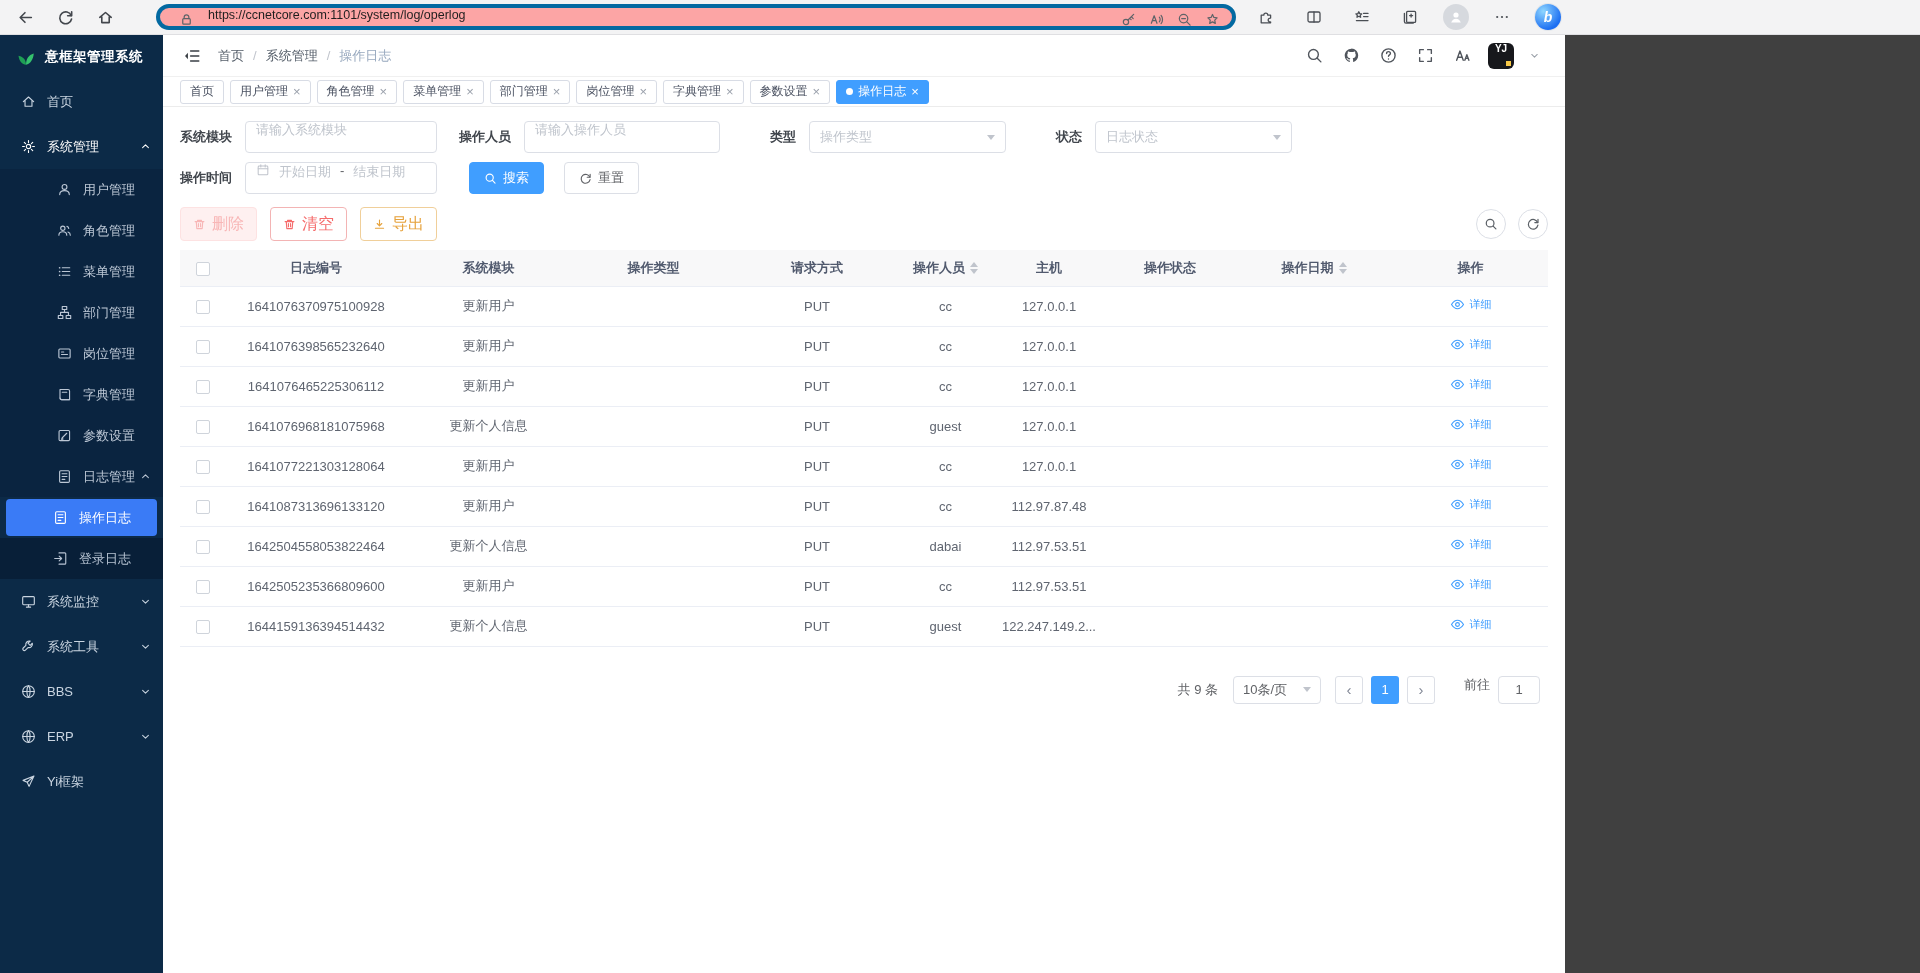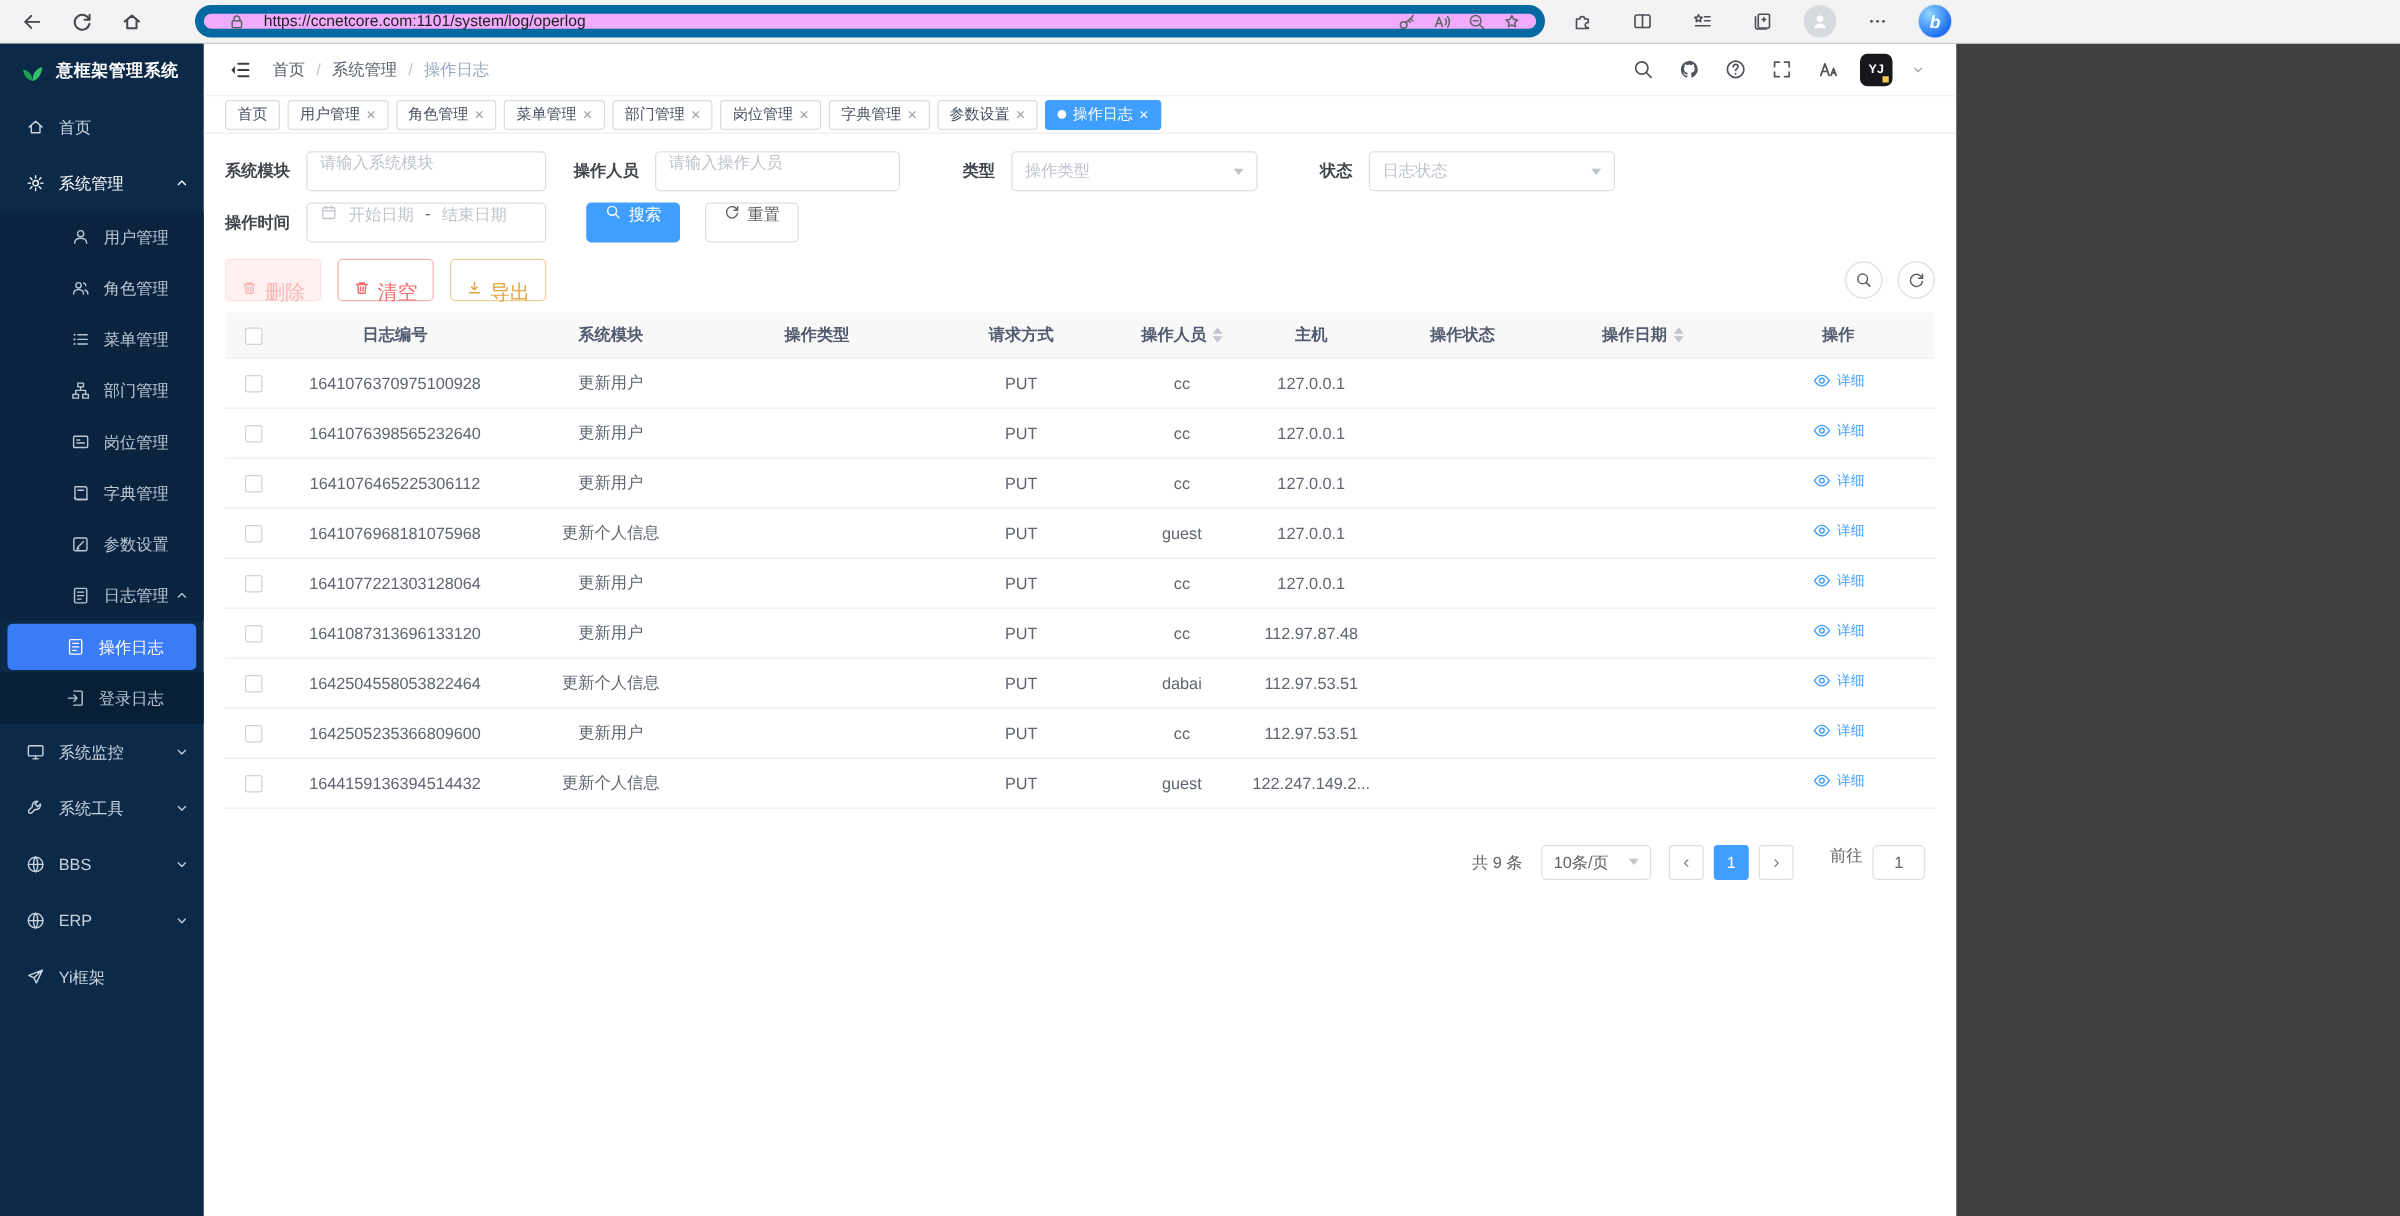--- a/index.html
+++ b/index.html
@@ -4,21 +4,21 @@
 <style>
   *{box-sizing:border-box;margin:0;padding:0}
   html,body{width:1920px;height:973px;overflow:hidden}
   body{font-family:"Liberation Sans","DejaVu Sans",sans-serif;background:#fff;color:#333}
   svg{display:block}
 
   
   .browser{height:35px;background:#f3f3f4;border-bottom:1px solid #dfdfe2;display:flex;align-items:center;padding:0 10px}
   .b-btn{width:30px;height:28px;border-radius:4px;display:flex;align-items:center;justify-content:center;color:#43474d;flex:none;margin-right:10px;cursor:pointer}
   .b-btn svg{width:17px;height:17px;fill:none;stroke:currentColor;stroke-width:1.5;stroke-linecap:round;stroke-linejoin:round}
-  .addr{width:1080px;height:26px;margin-left:26px;background:#f0abfc;border:7px solid #0369a1;border-radius:13px;display:flex;align-items:center;padding:0 6px 0 12px;flex:none}
+  .addr{width:1080px;height:26px;margin-left:26px;background:#fca5a5;border:4px solid #0369a1;border-radius:13px;display:flex;padding:0 6px 0 12px;flex:none}
   .addr .url{flex:1;font-size:12.5px;color:#1f1f1f;margin-left:8px;white-space:nowrap;overflow:hidden;cursor:text}
   .addr-icn{width:28px;height:22px;display:flex;align-items:center;justify-content:center;color:#5f6368;flex:none;cursor:pointer}
   .addr-icn svg{width:15px;height:15px;fill:none;stroke:currentColor;stroke-width:1.3;stroke-linecap:round;stroke-linejoin:round}
   .chrome-right{display:flex;align-items:center;margin-left:15px;gap:18px}
   .c-icn{width:30px;height:28px;display:flex;align-items:center;justify-content:center;color:#4a4e54;cursor:pointer}
   .c-icn svg{width:16px;height:16px;fill:none;stroke:currentColor;stroke-width:1.3;stroke-linecap:round;stroke-linejoin:round}
   .avatar{width:26px;height:26px;border-radius:50%;background:#d6d9de;display:flex;align-items:center;justify-content:center;color:#8b9097;cursor:pointer}
   .avatar svg{width:16px;height:16px}
   .copilot{width:26px;height:26px;border-radius:50%;background:radial-gradient(circle at 32% 28%,#8ed6ff,#1d6ff2 72%);display:flex;align-items:center;justify-content:center;color:#fff;font-weight:700;font-style:italic;font-size:14px;cursor:pointer;box-shadow:0 0 0 1px #e3e6ea}
 
@@ -46,21 +46,21 @@
   .fold{color:#3a3f45;margin-right:17px;cursor:pointer}
   .fold svg{width:18px;height:18px}
   .crumb{display:flex;align-items:center;gap:9px;font-size:13px;color:#57606b}
   .crumb .sep{color:#c0c4cc}
   .crumb .link{cursor:pointer}
   .crumb .last{color:#97a8be}
   .hd-right{margin-left:auto;display:flex;align-items:center;gap:15px;color:#50555c}
   .hd-icn{width:22px;height:22px;display:flex;align-items:center;justify-content:center;cursor:pointer}
   .hd-icn svg{width:17px;height:17px;fill:none;stroke:currentColor;stroke-width:1.3;stroke-linecap:round;stroke-linejoin:round}
   .hd-icn.filled svg{fill:currentColor;stroke:none}
-  .user-logo{width:26px;height:26px;background:#17181c;border-radius:6px;color:#fff;font-weight:700;font-size:10px;display:flex;align-items:center;justify-content:center;position:relative;cursor:pointer}
+  .user-logo{width:26px;height:26px;background:#17181c;border-radius:6px;color:#fff;font-weight:700;font-size:10px;display:flex;align-items:flex-start;justify-content:center;position:relative;cursor:pointer}
   .user-logo::after{content:"";position:absolute;right:3px;bottom:3px;width:5px;height:5px;background:#f7c948}
   .caret-sm{display:flex;color:#9aa0a8;cursor:pointer}
   .caret-sm svg{width:11px;height:11px;fill:none;stroke:currentColor;stroke-width:1.5;stroke-linecap:round;stroke-linejoin:round}
 
   
   .tabsbar{height:30px;display:flex;align-items:center;gap:6px;padding-left:17px;border-bottom:1px solid #ececec;flex:none}
   .tab{height:24px;display:inline-flex;align-items:center;gap:5px;padding:0 9px;border:1px solid #d8dce5;background:#fff;font-size:12px;color:#495060;border-radius:3px;cursor:pointer;white-space:nowrap}
   .tab .tab-x{font-size:13px;color:#9aa0ab;line-height:1;cursor:pointer}
   .tab.active{background:#409eff;border-color:#409eff;color:#fff}
   .tab.active .tab-x{color:#fff}
@@ -77,21 +77,21 @@
   input.raw::placeholder{color:#bfc4cc}
   .sel{width:197px;height:32px;border:1px solid #dcdfe6;border-radius:4px;display:flex;align-items:center;justify-content:space-between;padding:0 10px;font-size:13px;cursor:pointer;background:#fff}
   .ph{color:#bfc4cc;font-size:13px}
   .tri{width:0;height:0;border-left:4px solid transparent;border-right:4px solid transparent;border-top:5px solid #c0c4cc}
   .dr{gap:9px}
   .dr .dsep{color:#606266;font-size:13px}
   .cal-icn{display:flex;color:#c0c4cc}
   .cal-icn svg{width:14px;height:14px;fill:none;stroke:currentColor;stroke-width:1.2;stroke-linecap:round;stroke-linejoin:round}
   .ml22{margin-left:22px}.ml50{margin-left:50px}.ml32{margin-left:32px}.ml20{margin-left:20px}
 
-  .btn{height:32px;display:inline-flex;gap:6px;padding:0 14px;border-radius:4px;font-size:13px;cursor:pointer;border:1px solid transparent;background:#fff;font-family:Liberation Sans, sans-serif}
+  .btn{height:32px;display:inline-flex;align-items:center;gap:6px;padding:0 14px;border-radius:4px;font-size:13px;cursor:pointer;border:1px solid transparent;background:#fff;font-family:Liberation Sans, sans-serif}
   .btn svg{width:13px;height:13px;fill:none;stroke:currentColor;stroke-width:1.4;stroke-linecap:round;stroke-linejoin:round}
   .btn-primary{background:#409eff;border-color:#409eff;color:#fff}
   .btn-plain{border-color:#dcdfe6;color:#606266}
   .btn-sm{height:28px;padding:16px 12px;font-size:16px}
   .btn-danger-disabled{background:#fef0f0;border-color:#fde2e2;color:#f8b6b6;cursor:not-allowed}
   .btn-danger-plain{border-color:#f3b4b4;color:#f56c6c}
   .btn-warn-plain{border-color:#f0cf9a;color:#e6a23c}
 
   .toolbar{display:flex;align-items:center;margin-top:13px;gap:13px}
   .tools-right{margin-left:auto;display:flex;gap:12px}

